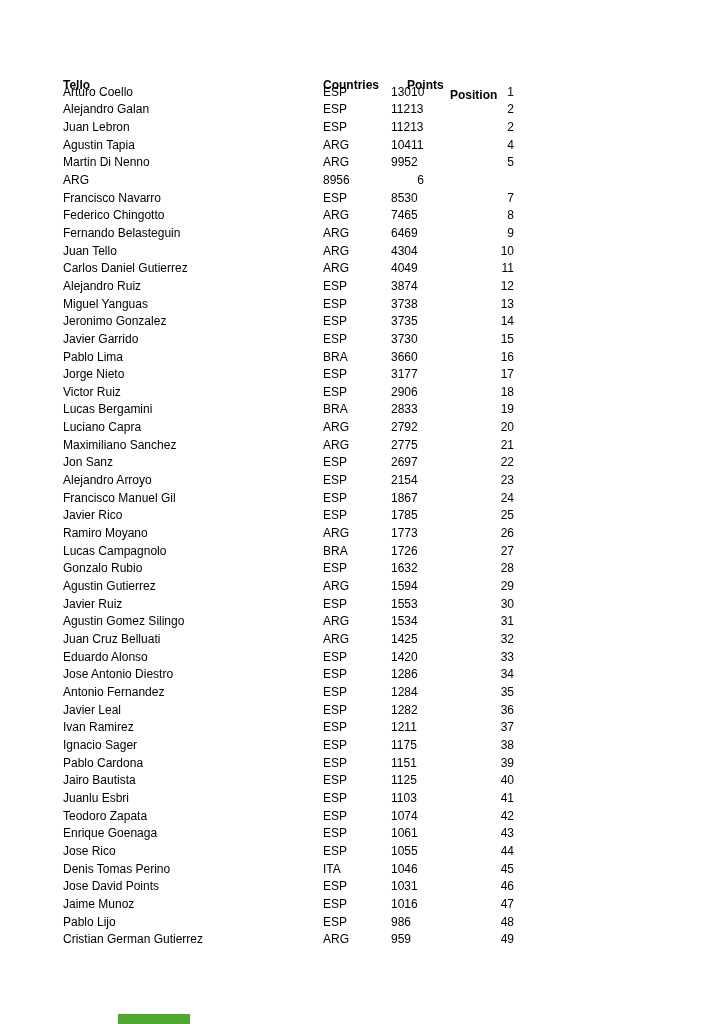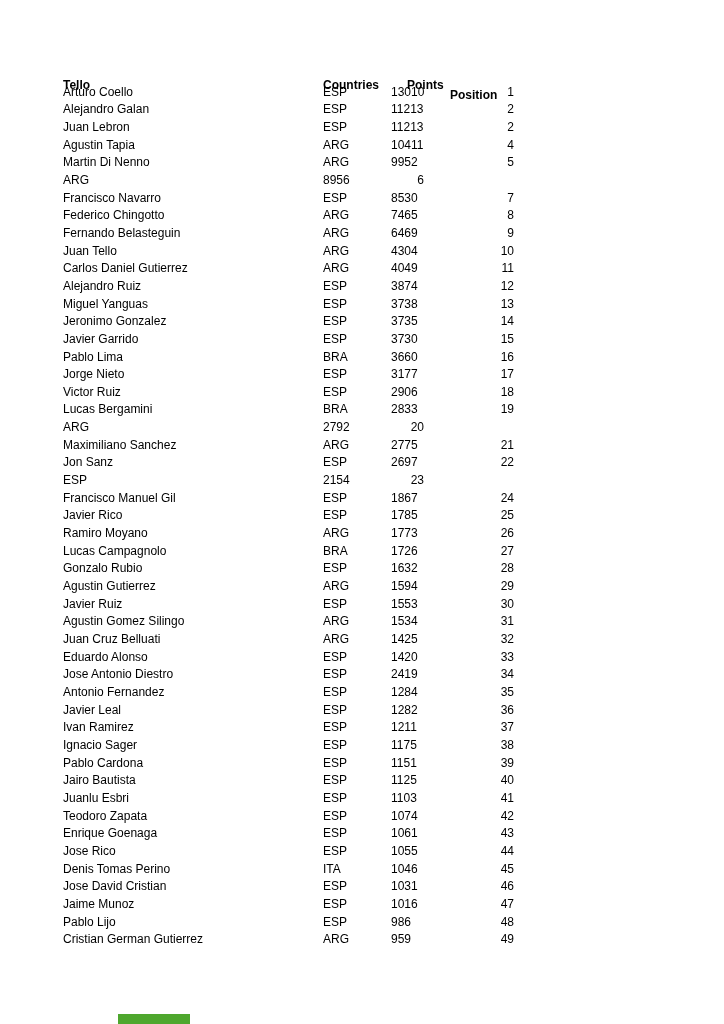--- a/index.html
+++ b/index.html
@@ -178,37 +178,39 @@
         <div class="cell points">2906</div>
         <div class="cell position">18</div>
       </div>
       <div class="row">
         <div class="cell name">Lucas Bergamini</div>
         <div class="cell country">BRA</div>
         <div class="cell points">2833</div>
         <div class="cell position">19</div>
       </div>
       <div class="row">
+        <div class="cell name">Luciano Capra</div>
         <div class="cell country">ARG</div>
         <div class="cell points">2792</div>
         <div class="cell position">20</div>
       </div>
       <div class="row">
         <div class="cell name">Maximiliano Sanchez</div>
         <div class="cell country">ARG</div>
         <div class="cell points">2775</div>
         <div class="cell position">21</div>
       </div>
       <div class="row">
         <div class="cell name">Jon Sanz</div>
         <div class="cell country">ESP</div>
         <div class="cell points">2697</div>
         <div class="cell position">22</div>
       </div>
       <div class="row">
+        <div class="cell name">Alejandro Arroyo</div>
         <div class="cell country">ESP</div>
         <div class="cell points">2154</div>
         <div class="cell position">23</div>
       </div>
       <div class="row">
         <div class="cell name">Francisco Manuel Gil</div>
         <div class="cell country">ESP</div>
         <div class="cell points">1867</div>
         <div class="cell position">24</div>
       </div>
@@ -262,21 +264,21 @@
       </div>
       <div class="row">
         <div class="cell name">Eduardo Alonso</div>
         <div class="cell country">ESP</div>
         <div class="cell points">1420</div>
         <div class="cell position">33</div>
       </div>
       <div class="row">
         <div class="cell name">Jose Antonio Diestro</div>
         <div class="cell country">ESP</div>
-        <div class="cell points">2419</div>
+        <div class="cell points">1286</div>
         <div class="cell position">34</div>
       </div>
       <div class="row">
         <div class="cell name">Antonio Fernandez</div>
         <div class="cell country">ESP</div>
         <div class="cell points">1284</div>
         <div class="cell position">35</div>
       </div>
       <div class="row">
         <div class="cell name">Javier Leal</div>
@@ -332,21 +334,21 @@
         <div class="cell points">1055</div>
         <div class="cell position">44</div>
       </div>
       <div class="row">
         <div class="cell name">Denis Tomas Perino</div>
         <div class="cell country">ITA</div>
         <div class="cell points">1046</div>
         <div class="cell position">45</div>
       </div>
       <div class="row">
-        <div class="cell name">Jose David Cristian</div>
+        <div class="cell name">Jose David Points</div>
         <div class="cell country">ESP</div>
         <div class="cell points">1031</div>
         <div class="cell position">46</div>
       </div>
       <div class="row">
         <div class="cell name">Jaime Munoz</div>
         <div class="cell country">ESP</div>
         <div class="cell points">1016</div>
         <div class="cell position">47</div>
       </div>

